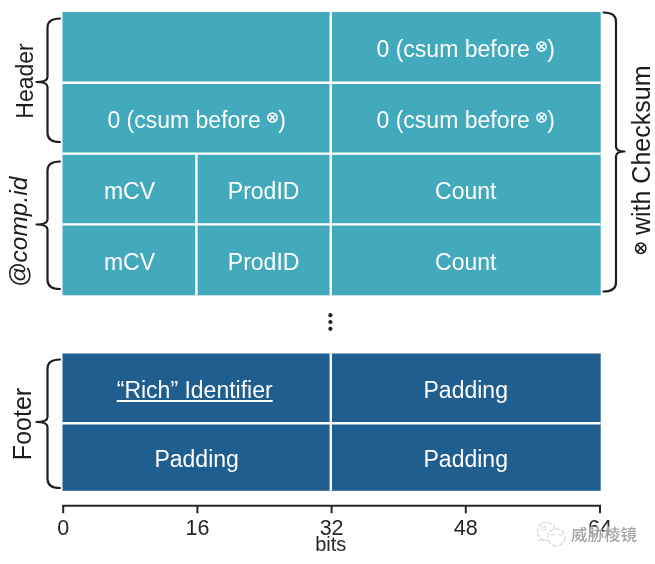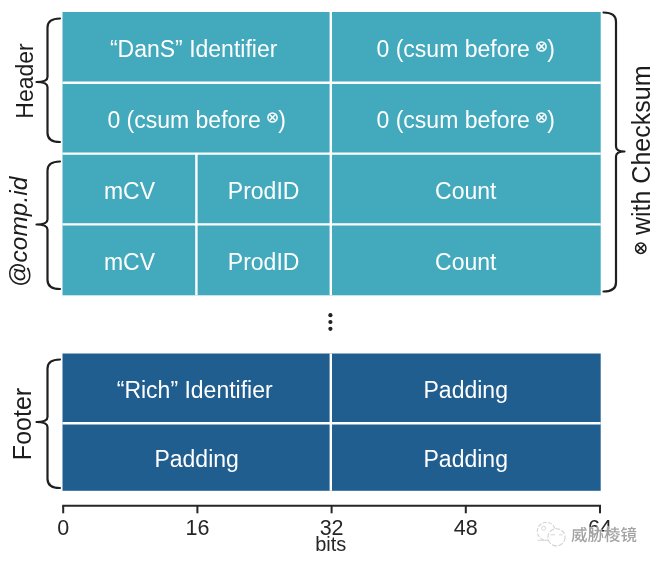--- a/index.html
+++ b/index.html
@@ -72,21 +72,20 @@
   </g>
 
   <g transform="translate(571,540.8) scale(0.0165,-0.0165)" fill="#a3a3a3" stroke="#ffffff" stroke-width="100" stroke-opacity="0.6" paint-order="stroke" stroke-linejoin="round">
 <path transform="translate(0,0)" d="M111 702V414C111 281 104 101 26 -26C46 -36 84 -66 98 -83C185 55 199 268 199 414V616H620C628 433 647 264 680 138C632 74 574 21 504 -21C523 -37 557 -71 570 -88C624 -52 672 -10 714 39C748 -39 793 -86 851 -86C928 -86 957 -39 971 130C947 140 916 160 897 181C893 57 882 5 861 5C830 5 801 49 778 126C846 233 893 364 924 519L836 533C817 427 788 333 748 251C730 352 717 477 711 616H952V702H881L931 756C900 785 840 823 793 847L740 794C785 769 840 730 870 702H708C708 748 707 795 708 843H615L617 702ZM236 188C281 171 330 148 378 123C328 81 269 50 206 31C222 15 242 -15 251 -36C326 -9 394 30 450 84C487 63 520 42 545 24L596 86C571 103 538 122 503 142C547 201 582 273 602 361L552 379L538 376H414C427 409 439 442 450 473H591V547H239V473H366C356 442 343 409 329 376H228V304H297C277 261 256 220 236 188ZM504 304C487 257 462 215 433 179C403 194 373 208 343 221C356 246 370 275 383 304Z"></path>
 <path transform="translate(1000,0)" d="M441 475C425 378 398 280 357 213V801H92V442C92 296 87 97 28 -43C48 -50 84 -70 100 -83C140 10 158 135 166 253H274V23C274 11 271 7 259 7C249 7 216 7 182 8C193 -15 203 -55 206 -78C263 -78 298 -76 324 -61C349 -46 357 -21 357 22V206C375 196 405 176 418 166C462 239 497 351 516 462ZM172 715H274V572H172ZM172 486H274V339H170L172 442ZM569 837V667H427V580H569C565 388 539 157 379 -29C400 -42 433 -69 449 -87C620 116 648 370 652 580H746C737 199 727 61 705 32C696 18 687 15 671 15C653 15 615 15 573 18C587 -5 597 -43 599 -69C642 -70 685 -71 713 -66C742 -62 763 -53 782 -23C809 15 819 131 828 446C855 353 881 235 890 166L969 186C958 257 928 379 899 472L829 458L833 623C833 635 833 667 833 667H652V837Z"></path>
 <path transform="translate(2000,0)" d="M701 433C775 402 872 354 921 321L969 385C918 417 820 462 746 490ZM368 572V496H953V572H701V670H906V746H701V844H610V746H414V670H610V572ZM574 254H773C744 202 703 159 655 124C614 156 581 194 556 237ZM586 403C546 327 466 244 342 186C360 173 386 144 398 124C434 143 467 164 496 186C521 147 550 111 584 79C509 40 422 14 329 -4C344 -21 365 -60 373 -82C475 -59 570 -26 653 24C727 -26 816 -61 919 -81C931 -57 955 -21 974 -2C880 12 797 38 727 76C797 133 853 205 889 297L834 328L818 324H634C649 345 663 366 675 387ZM539 488C489 448 415 405 349 375C319 424 272 499 252 527V566H351V654H252V844H165V654H53V566H163C136 437 82 285 25 203C40 179 62 137 71 109C106 163 138 244 165 332V-83H252V403C277 354 302 301 314 268L372 336L358 360C375 343 395 320 405 308C471 344 558 404 617 454Z"></path>
 <path transform="translate(3000,0)" d="M544 298H826V241H544ZM544 413H826V356H544ZM623 832 646 778H445V701H931V778H740C731 802 718 829 707 851ZM776 698C768 670 753 629 739 598H604L632 605C627 631 612 670 598 699L521 682C532 657 544 623 549 598H416V519H953V598H823L862 680ZM460 474V180H551C541 70 506 18 356 -14C374 -31 398 -65 406 -87C583 -42 628 36 640 180H715V24C715 -49 732 -71 807 -71C822 -71 869 -71 884 -71C944 -71 965 -43 971 65C949 71 915 83 898 95C896 12 892 -1 874 -1C865 -1 830 -1 823 -1C806 -1 803 2 803 24V180H914V474ZM55 351V266H183V100C183 55 147 20 126 6C143 -14 167 -55 176 -77C193 -58 224 -38 408 75C400 94 390 132 387 157L272 90V266H399V351H272V470H373V555H110C134 584 156 618 177 653H387V738H220C232 764 243 791 252 817L169 842C139 751 88 663 29 606C44 584 67 536 75 516L102 546V470H183V351Z"></path>
   </g>
 </svg>
 
-<div class="cell" style="left:63.7px;top:13.2px;width:265.9px;height:68.4px;padding-right:6px;">“DanS” Identifier</div>
 <div class="cell" style="left:332px;top:13.2px;width:267.5px;height:68.4px;">
       <span>0 (csum before&nbsp;</span>
       <svg class="otimes" style="margin-top:-6px;" width="11" height="11" viewBox="0 0 11 11">
         <g fill="none" stroke="#fff" stroke-width="1.5">
           <circle cx="5.5" cy="5.5" r="4.6"></circle>
           <line x1="2.3" y1="2.3" x2="8.7" y2="8.7"></line>
           <line x1="8.7" y1="2.3" x2="2.3" y2="8.7"></line>
         </g>
       </svg>
       <span>)</span>
@@ -113,21 +112,21 @@
       </svg>
       <span>)</span>
     </div>
 <div class="cell" style="left:63.7px;top:154.8px;width:131.5px;height:68.4px;">mCV</div>
 <div class="cell" style="left:197.6px;top:154.8px;width:132px;height:68.4px;">ProdID</div>
 <div class="cell" style="left:332px;top:154.8px;width:267.5px;height:68.4px;">Count</div>
 <div class="cell" style="left:63.7px;top:225.6px;width:131.5px;height:68.4px;">mCV</div>
 <div class="cell" style="left:197.6px;top:225.6px;width:132px;height:68.4px;">ProdID</div>
 <div class="cell" style="left:332px;top:225.6px;width:267.5px;height:68.4px;">Count</div>
 
-<div class="cell" style="left:63.7px;top:354.7px;width:268px;height:67.3px;padding-right:6px;">“Rich” Identifier</div>
+<div class="cell" style="left:63.7px;top:354.7px;width:268px;height:67.3px;padding-right:6px;text-decoration:underline;">“Rich” Identifier</div>
 <div class="cell" style="left:332px;top:354.7px;width:267.5px;height:67.3px;">Padding</div>
 <div class="cell" style="left:63.7px;top:424.4px;width:265.9px;height:65.2px;">Padding</div>
 <div class="cell" style="left:332px;top:424.4px;width:267.5px;height:65.2px;">Padding</div>
 
 <div class="rot" style="left:25.2px;top:80.5px;font-size:23px;">Header</div>
 <div class="rot" style="left:19px;top:231.5px;font-style:italic;font-size:24.5px;">@comp.id</div>
 <div class="rot" style="left:21.9px;top:424px;font-size:25px;">Footer</div>
 <div class="rot" style="left:641px;top:159.5px;font-size:25px;">
       <svg width="12.5" height="12.5" viewBox="0 0 12.5 12.5" style="transform:rotate(90deg);">
         <g fill="none" stroke="#1c1c1c" stroke-width="1.5">

